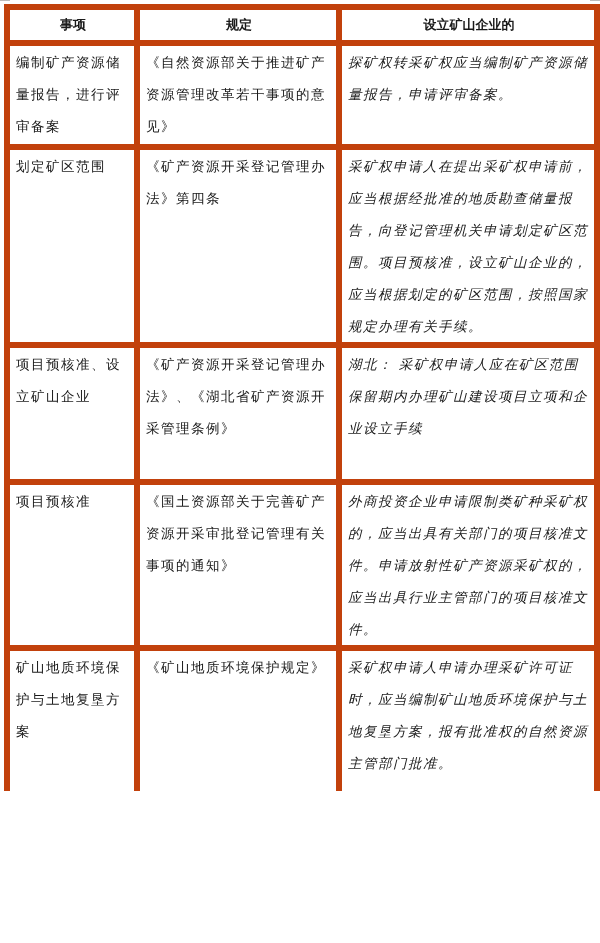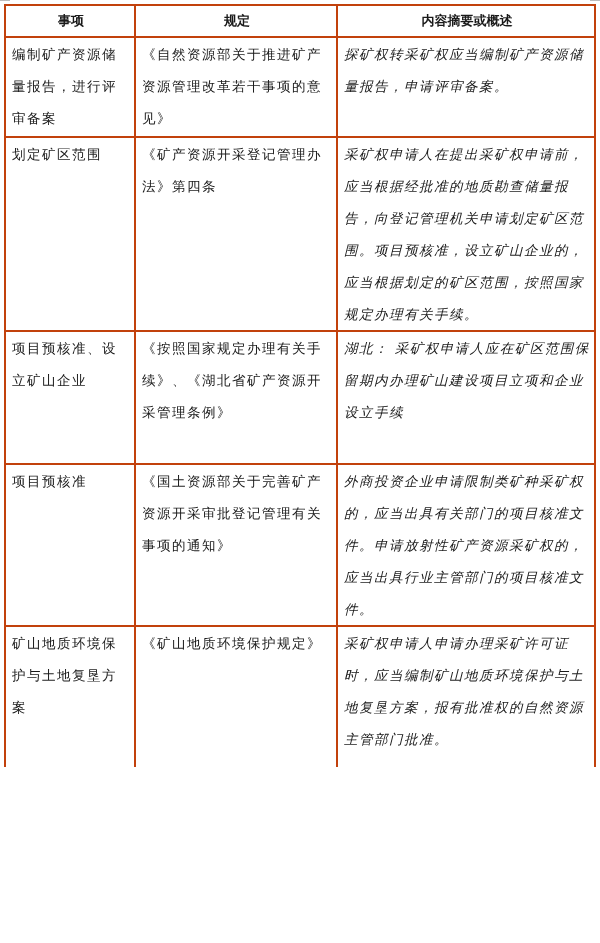--- a/index.html
+++ b/index.html
@@ -3,21 +3,21 @@
 <meta charset="utf-8">
 <style>
   html, body { margin:0; padding:0; background:#ffffff; }
   body { width:600px; height:943px; overflow:hidden; position:relative;
          font-family: "DejaVu Serif", "Liberation Serif", serif; color:#1a1a1a; }
   .corner-mark { position:absolute; top:0; width:10px; height:3px; border-top:1px solid #bbb; }
   .corner-mark.left { left:0; }
   .corner-mark.right { right:0; }
   table.doc { position:absolute; left:4px; top:4px; width:590px; border-collapse:collapse;
               table-layout:fixed; }
-  table.doc td, table.doc th { border:2px solid #c2410c; vertical-align:top;
+  table.doc td, table.doc th { border:6px solid #c2410c; vertical-align:top;
               font-size:13.5px; line-height:32px; padding:0 4px 0 6px; word-break:break-all;
               letter-spacing:1.5px; }
   table.doc th { font-weight:bold; text-align:center; height:30px; line-height:30px;
               font-family: "DejaVu Sans", "Liberation Sans", sans-serif; font-size:13px; letter-spacing:0; }
   col.c1 { width:130px; } col.c2 { width:202px; } col.c3 { width:258px; }
   tr.r1 td { height:98px;margin-left:12px; }
   tr.r2 td { height:192px; }
   tr.r3 td { height:131px; }
   tr.r4 td { height:128px; }
   tr.r5 td { height:226px; }
@@ -34,41 +34,41 @@
 <table class="doc">
   <colgroup>
       <col class="c1">
       <col class="c2">
       <col class="c3">
     </colgroup>
   <thead>
     <tr>
       <th>事项</th>
       <th>规定</th>
-      <th>内容摘要或概述</th>
+      <th>设立矿山企业的</th>
     </tr>
   </thead>
   <tbody>
     <tr class="r1">
       <td>编制矿产资源储量报告，进行评审备案</td>
       <td>《自然资源部关于推进矿产资源管理改革若干事项的意见》</td>
       <td>
           <span class="para">探矿权转采矿权应当编制矿产资源储量报告，申请评审备案。</span>
         </td>
     </tr>
     <tr class="r2">
       <td>划定矿区范围</td>
       <td>《矿产资源开采登记管理办法》第四条</td>
       <td>
           <span class="para">采矿权申请人在提出采矿权申请前，应当根据经批准的地质勘查储量报告，向登记管理机关申请划定矿区范围。项目预核准，设立矿山企业的，应当根据划定的矿区范围，按照国家规定办理有关手续。</span>
         </td>
     </tr>
     <tr class="r3">
       <td>项目预核准、设立矿山企业</td>
-      <td>《按照国家规定办理有关手续》、《湖北省矿产资源开采管理条例》</td>
+      <td>《矿产资源开采登记管理办法》、《湖北省矿产资源开采管理条例》</td>
       <td>
           <span class="para">湖北：  采矿权申请人应在矿区范围保留期内办理矿山建设项目立项和企业设立手续</span>
         </td>
     </tr>
     <tr class="r4">
       <td>项目预核准</td>
       <td>《国土资源部关于完善矿产资源开采审批登记管理有关事项的通知》</td>
       <td>
           <span class="para">外商投资企业申请限制类矿种采矿权的，应当出具有关部门的项目核准文件。申请放射性矿产资源采矿权的，应当出具行业主管部门的项目核准文件。</span>
         </td>

